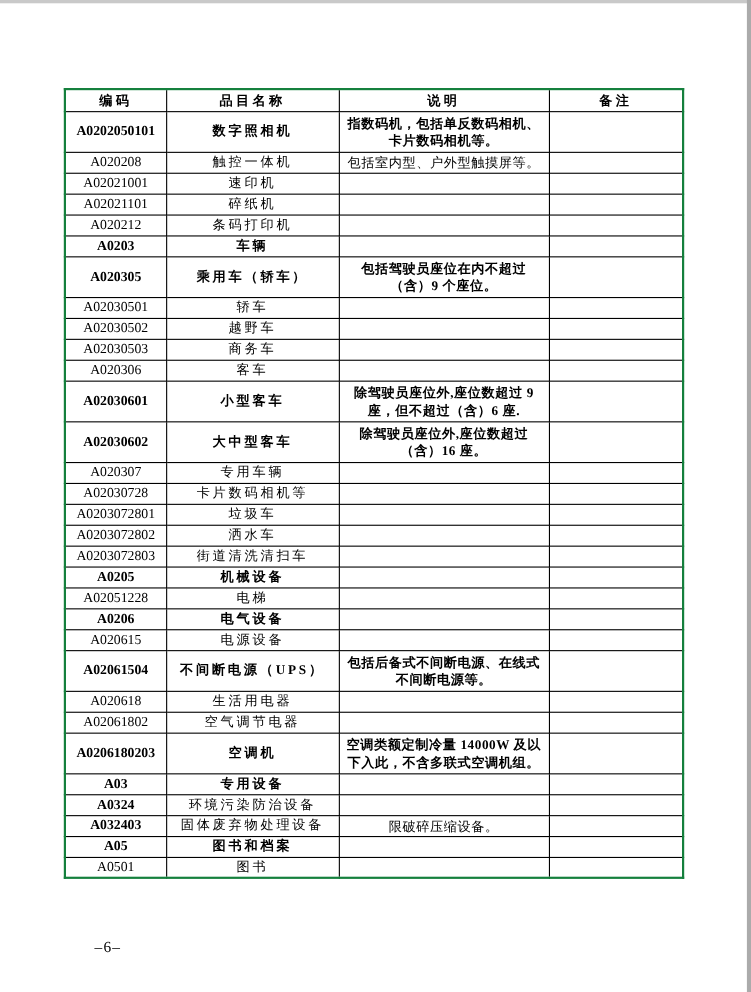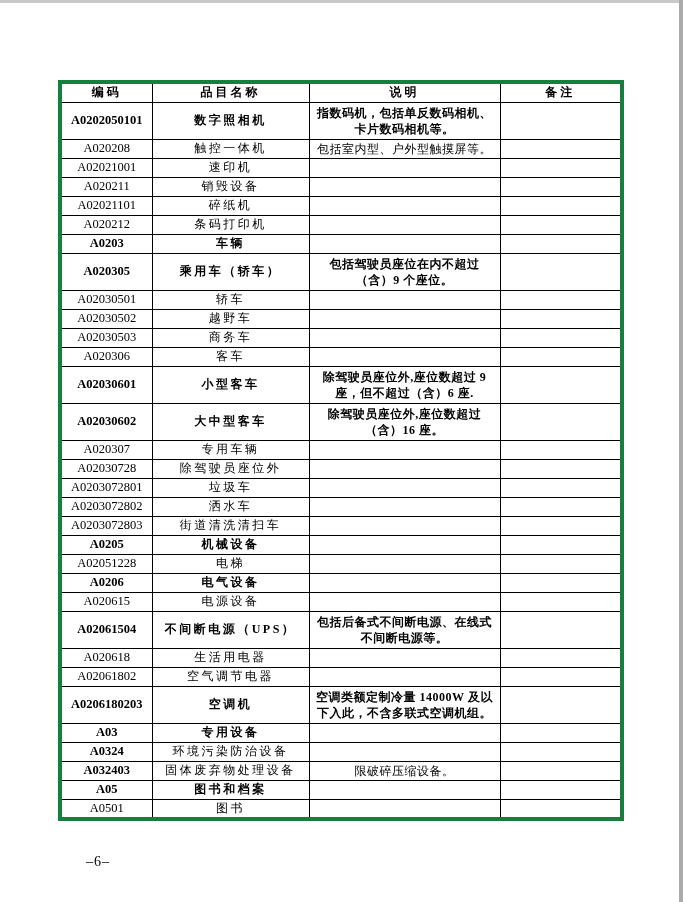--- a/index.html
+++ b/index.html
@@ -18,21 +18,21 @@
     background:#c9c9c9;
   }
   .edge-right{
     position:absolute;top:0;right:0;width:4px;height:902px;
     background:#ababab;
   }
   table.catalog{
     position:absolute;left:58px;top:80px;
     width:562px;
     border-collapse:collapse;table-layout:fixed;
-    border:4px solid #15803d;
+    border:2px solid #15803d;
     font-size:12px;
   }
   table.catalog th, table.catalog td{
     border:1px solid #000;
     padding:0 3px;
     text-align:center;
     vertical-align:middle;
     overflow:hidden;
   }
   thead tr{height:20px;}
@@ -98,26 +98,20 @@
     <td class="desc">包括室内型、户外型触摸屏等。</td>
     <td class="note"></td>
   </tr>
         <tr class="single">
     <td class="code">A02021001</td>
     <td class="name">速印机</td>
     <td class="desc"></td>
     <td class="note"></td>
   </tr>
         <tr class="single">
-    <td class="code">A020211</td>
-    <td class="name">销毁设备</td>
-    <td class="desc"></td>
-    <td class="note"></td>
-  </tr>
-        <tr class="single">
     <td class="code">A02021101</td>
     <td class="name">碎纸机</td>
     <td class="desc"></td>
     <td class="note"></td>
   </tr>
         <tr class="single">
     <td class="code">A020212</td>
     <td class="name">条码打印机</td>
     <td class="desc"></td>
     <td class="note"></td>
@@ -171,21 +165,21 @@
     <td class="note"></td>
   </tr>
         <tr class="single">
     <td class="code">A020307</td>
     <td class="name">专用车辆</td>
     <td class="desc"></td>
     <td class="note"></td>
   </tr>
         <tr class="single">
     <td class="code">A02030728</td>
-    <td class="name">除驾驶员座位外</td>
+    <td class="name">卡片数码相机等</td>
     <td class="desc"></td>
     <td class="note"></td>
   </tr>
         <tr class="single">
     <td class="code">A0203072801</td>
     <td class="name">垃圾车</td>
     <td class="desc"></td>
     <td class="note"></td>
   </tr>
         <tr class="single">

